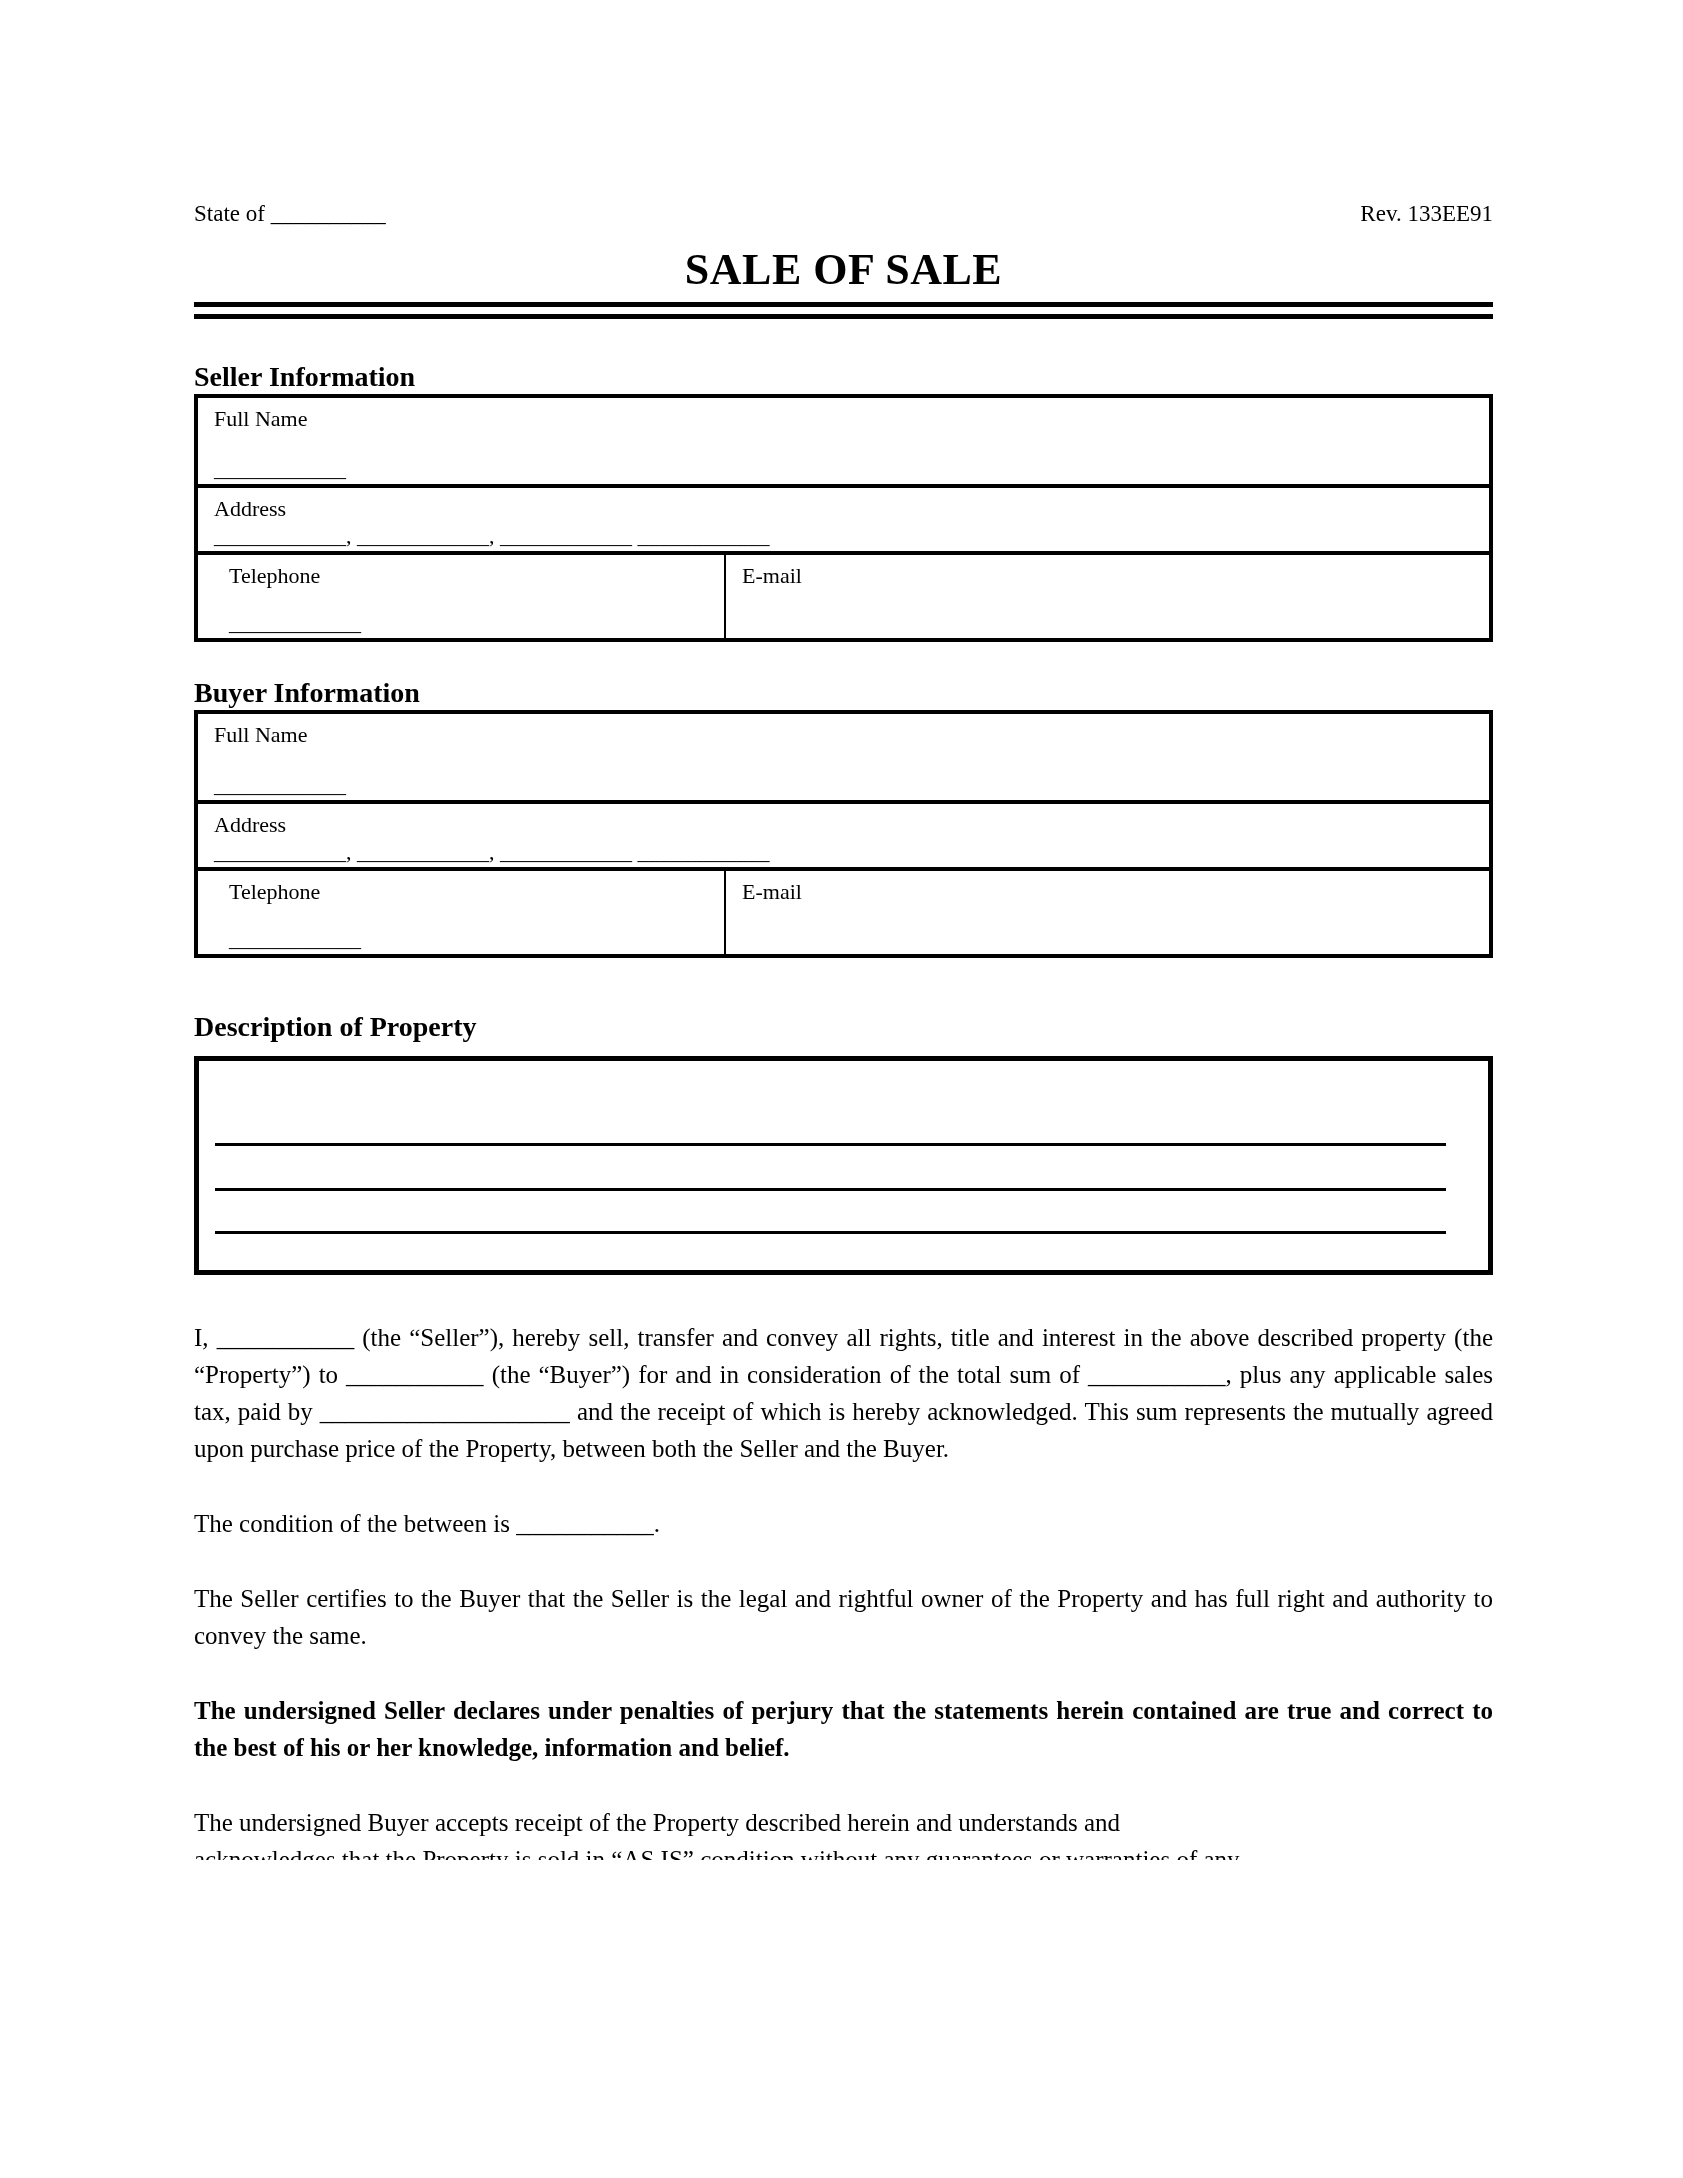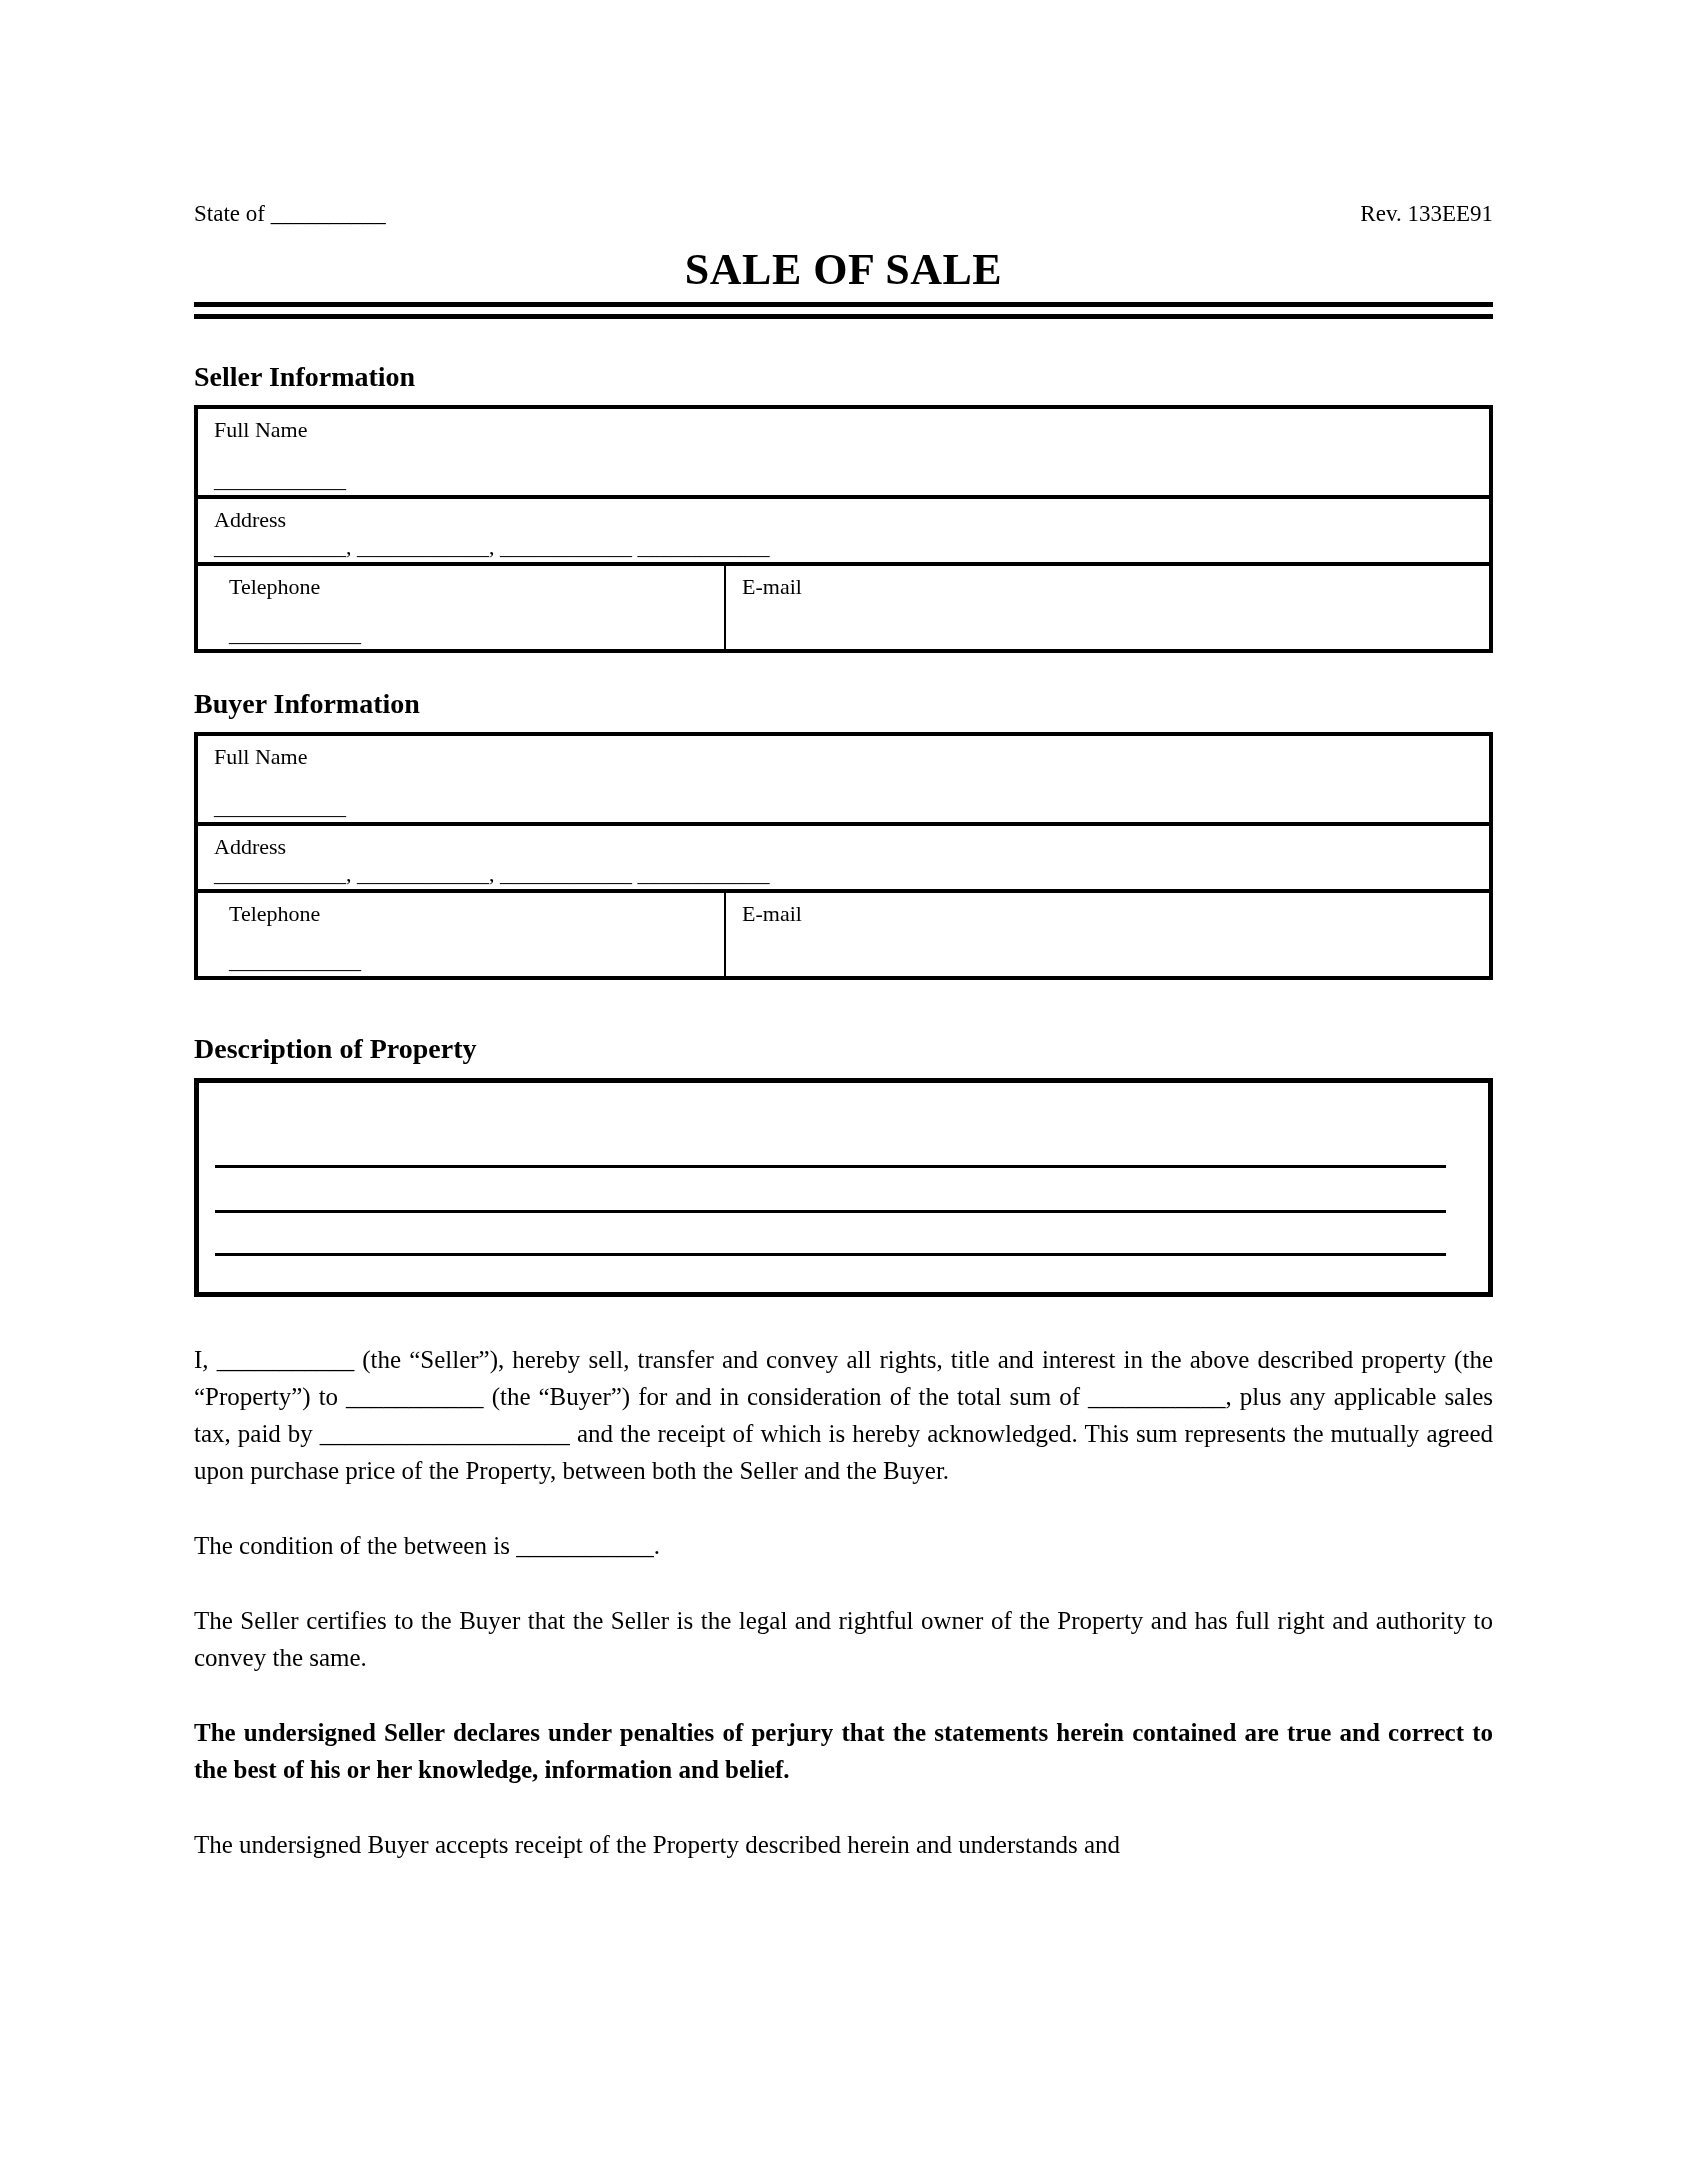--- a/index.html
+++ b/index.html
@@ -41,21 +41,21 @@
   }
   .section-heading {
     font-size: 28px;
     line-height: 32px;
     font-weight: bold;
   }
   .sh-seller { margin-top: 42px; }
   .sh-buyer  { margin-top: 35px; }
   .sh-desc   { margin-top: 53px; }
   .info-table {
-    margin-top: 12px;
+    margin-top: 1px;
     border: 4px solid #000;
   }
   .info-row { display: flex; }
   .info-row + .info-row { border-top: 4px solid #000; }
   .row-name    { height: 86px; }
   .row-address { height: 63px; }
   .row-contact { height: 83px; }
   .cell {
     flex: 1;
     box-sizing: border-box;

